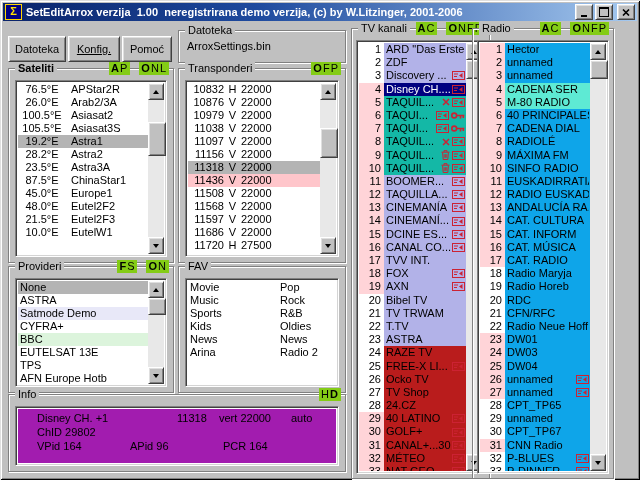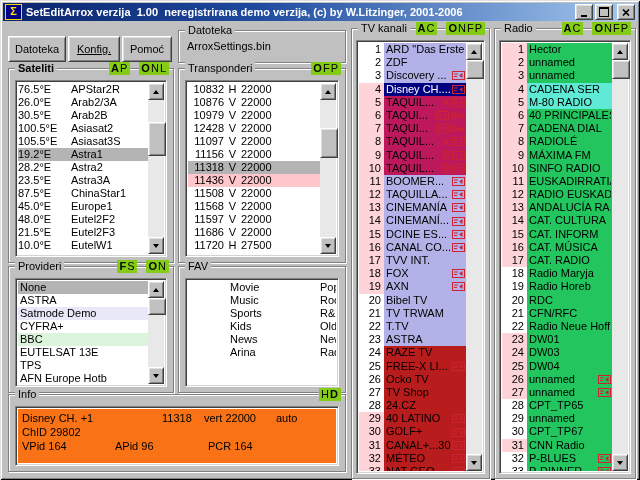--- a/index.html
+++ b/index.html
@@ -33,25 +33,25 @@
     font-size:11px;line-height:13px;white-space:nowrap;}
   .gb-label.active{font-weight:bold;}
   .flags{position:absolute;top:-7px;right:4px;display:flex;gap:9px;font-size:11px;line-height:13px;}
   .flag-group{background:#84cc16;padding:0 2px;letter-spacing:1px;white-space:nowrap;}
   .flag-group .fb{font-weight:bold;}
   
   .listbox{position:absolute;background:#fff;
     border:1px solid;border-color:#808080 #ffffff #ffffff #808080;
     box-shadow:inset 1px 1px 0 #404040, inset -1px -1px 0 #d4d4d4;}
   .rows{position:absolute;top:2px;left:2px;bottom:2px;right:18px;overflow:hidden;}
-  .rows.noscroll{right:2px;padding-left:40px;}
+  .rows.noscroll{right:2px;}
   .row{height:13px;line-height:13px;font-size:11px;display:flex;white-space:nowrap;overflow:hidden;}
   .ch-rows .row{height:13.2px;line-height:13.2px;}
   
-  .sat-rows .pos{width:48px;text-align:left;flex:0 0 auto;}
+  .sat-rows .pos{width:48px;text-align:center;flex:0 0 auto;}
   .sat-rows .nm{margin-left:5px;flex:1;}
   
   .tp-rows .freq{width:36px;text-align:right;flex:0 0 auto;}
   .tp-rows .pol{width:17px;text-align:center;flex:0 0 auto;}
   .tp-rows .sr{flex:1;}
   .sat-rows .st-sel,.tp-rows .st-sel,.prov-rows .st-sel{background:#b4b4b4;}
   .tp-rows .st-pink{background:#ffc6cb;}
   .prov-rows .nm{padding-left:2px;flex:1;}
   .prov-rows .st-lav{background:#e8e8f8;}
   .prov-rows .st-green{background:#dcf4dc;}
@@ -59,42 +59,42 @@
   .fav-rows .fav-left{width:90px;padding-left:2px;flex:0 0 auto;}
   .fav-rows .fav-right{flex:1;}
   
   .ch-rows .num{width:22px;text-align:right;padding-right:3px;flex:0 0 auto;background:#fff;}
   .ch-rows .body{flex:1;display:flex;justify-content:space-between;overflow:hidden;padding-left:2px;}
   .ch-rows .nm{overflow:hidden;}
   .icons{display:flex;gap:2px;align-items:center;padding-right:1px;color:#cc2233;flex:0 0 auto;}
   .icon{display:flex;align-items:center;}
   .tv-rows .body{background:#b91c1c;}
   .tv-rows .st-lav .body{background:#b2b2e8;}
-  .tv-rows .st-pink .body{background:#be185d;}
+  .tv-rows .st-pink .body{background:#14b8a6;}
   .tv-rows .st-sel .body{background:#000080;color:#fff;}
   .tv-rows .st-np .num{background:#ffd4d8;}
-  .radio-rows .body{background:#22c55e;}
+  .radio-rows .body{background:#0ea5e9;}
   .radio-rows .st-bgrn .body{background:#5eead4;}
   .radio-rows .st-np .num{background:#ffd4d8;}
   
   .vscroll{position:absolute;top:2px;right:2px;bottom:2px;width:16px;display:flex;flex-direction:column;background:#e8e8e8;}
   .sb-btn{height:15px;background:#c0c0c0;flex:0 0 auto;
     border:1px solid;border-color:#ffffff #404040 #404040 #ffffff;
     box-shadow:inset 1px 1px 0 #dfdfdf, inset -1px -1px 0 #808080;
     display:flex;align-items:center;justify-content:center;}
   .sb-track{position:relative;flex:1;}
   .sb-thumb{position:absolute;left:0;width:16px;background:#c0c0c0;
     border:1px solid;border-color:#ffffff #404040 #404040 #ffffff;
     box-shadow:inset 1px 1px 0 #dfdfdf, inset -1px -1px 0 #808080;}
   .tri-up{width:0;height:0;border:3px solid transparent;border-top:none;border-bottom:4px solid #000;}
   .tri-down{width:0;height:0;border:3px solid transparent;border-bottom:none;border-top:4px solid #000;}
   
   .filebox-text{position:absolute;left:8px;top:9px;font-size:11px;}
   .info-line{display:flex;font-size:11px;line-height:14px;}
-  .info-inner{position:absolute;inset:2px;padding:2px 4px;background:#f97316;}
+  .info-inner{position:absolute;inset:2px;padding:2px 19px;background:#a21caf;}
   .i-ch{width:140px;}.i-fr{width:42px;}.i-pol{width:72px;}
   .i-vpid{width:93px;}.i-apid{width:93px;}
 </style>
 </head>
 <body>
 
 <div class="window">
 
   <div class="titlebar">
     <div class="app-icon">Σ</div>
@@ -131,24 +131,20 @@
       <div class="rows sat-rows">
           <div class="row">
     <span class="pos">76.5°E</span>
     <span class="nm">APStar2R</span>
   </div>
           <div class="row">
     <span class="pos">26.0°E</span>
     <span class="nm">Arab2/3A</span>
   </div>
           <div class="row">
-    <span class="pos">30.5°E</span>
-    <span class="nm">Arab2B</span>
-  </div>
-          <div class="row">
     <span class="pos">100.5°E</span>
     <span class="nm">Asiasat2</span>
   </div>
           <div class="row">
     <span class="pos">105.5°E</span>
     <span class="nm">Asiasat3S</span>
   </div>
           <div class="row st-sel">
     <span class="pos">19.2°E</span>
     <span class="nm">Astra1</span>
@@ -212,21 +208,21 @@
     <span class="freq">10876</span>
     <span class="pol">V</span>
     <span class="sr">22000</span>
   </div>
           <div class="row">
     <span class="freq">10979</span>
     <span class="pol">V</span>
     <span class="sr">22000</span>
   </div>
           <div class="row">
-    <span class="freq">12428</span>
+    <span class="freq">11038</span>
     <span class="pol">V</span>
     <span class="sr">22000</span>
   </div>
           <div class="row">
     <span class="freq">11097</span>
     <span class="pol">V</span>
     <span class="sr">22000</span>
   </div>
           <div class="row">
     <span class="freq">11156</span>
@@ -851,21 +847,21 @@
         <div class="sb-track">
             <div class="sb-thumb" style="top:0px;height:17px;"></div>
           </div>
         <div class="sb-btn">
             <div class="tri-down"></div>
           </div>
       </div>
     </div>
   </div>
 
-  <div class="groupbox" style="left:494px;top:28px;width:140px;height:449px;">
+  <div class="groupbox" style="left:472px;top:28px;width:140px;height:449px;">
     <span class="gb-label">Radio</span>
     <span class="flags">
         <span class="flag-group"><span class="fb">A</span><span>C</span></span>
         <span class="flag-group"><span class="fb">O</span><span>N</span><span>F</span><span>P</span></span>
       </span>
     <div class="listbox" style="left:4px;top:11px;right:4px;bottom:4px;">
       <div class="rows ch-rows radio-rows">
           <div class="row st-np">
     <span class="num">1</span>
     <span class="body">

